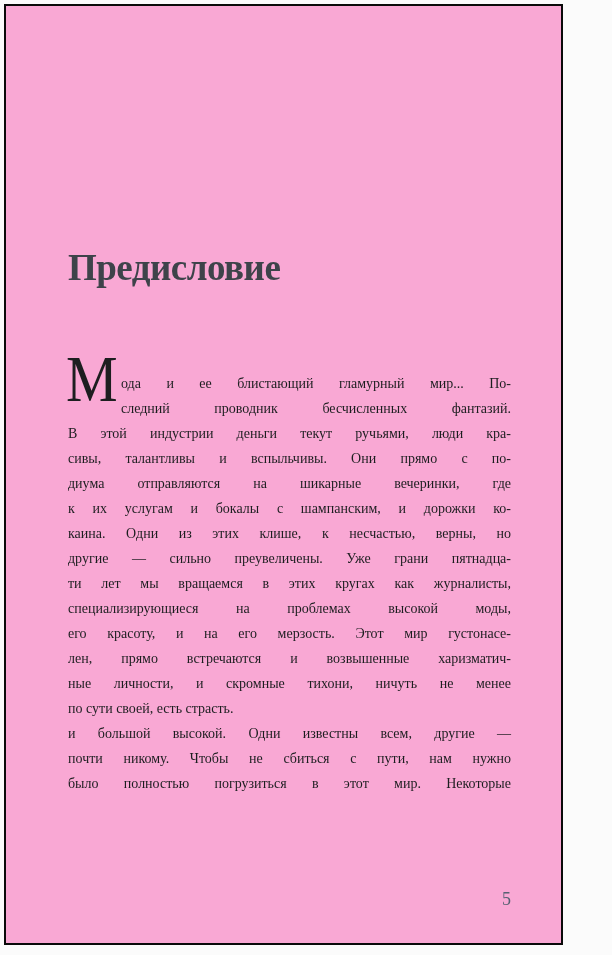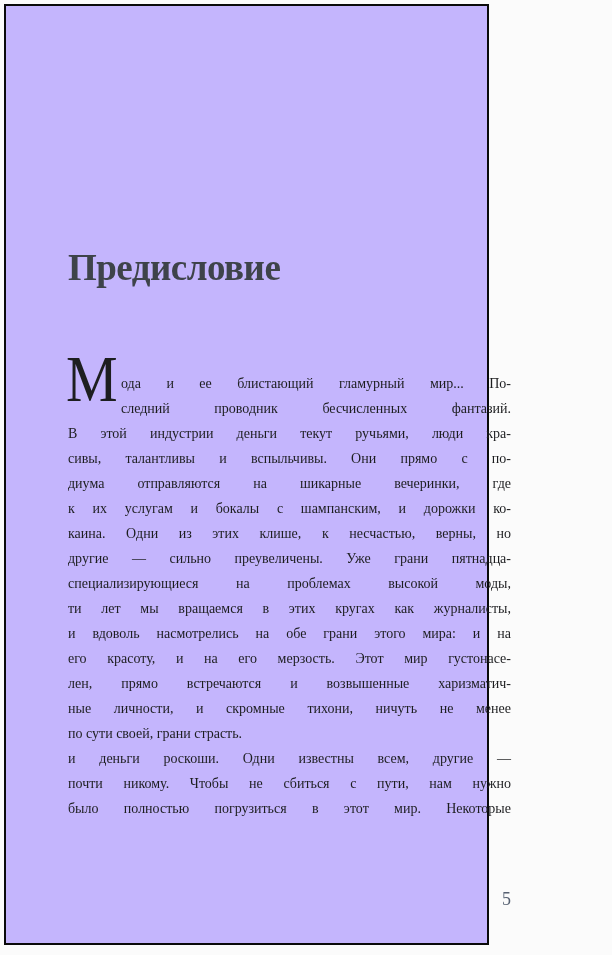--- a/index.html
+++ b/index.html
@@ -13,24 +13,24 @@
   }
   .canvas {
     position: relative;
     width: 612px;
     height: 955px;
   }
   .page-frame {
     position: absolute;
     left: 4px;
     top: 4px;
-    width: 485px;
+    width: 559px;
     height: 941px;
     border: 2px solid var(--frame-color, #0a0a0a);
-    background: #c4b5fd;
+    background: #f9a8d4;
     box-sizing: border-box;
   }
   .chapter-title {
     position: absolute;
     left: 62px;
     top: 241px;
     margin: 0;
     font-family: "Liberation Serif", serif;
     font-weight: bold;
     font-size: 37px;
@@ -89,26 +89,25 @@
     <div class="drop-cap">М</div>
     <div class="body-text" id="lines-container">
         <div class="line dropcap">ода и ее блистающий гламурный мир... По-</div>
         <div class="line dropcap">следний проводник бесчисленных фантазий.</div>
         <div class="line justify">В этой индустрии деньги текут ручьями, люди кра-</div>
         <div class="line justify">сивы, талантливы и вспыльчивы. Они прямо с по-</div>
         <div class="line justify">диума отправляются на шикарные вечеринки, где</div>
         <div class="line justify">к их услугам и бокалы с шампанским, и дорожки ко-</div>
         <div class="line justify">каина. Одни из этих клише, к несчастью, верны, но</div>
         <div class="line justify">другие — сильно преувеличены. Уже грани пятнадца-</div>
+        <div class="line justify">ти лет мы вращаемся в этих кругах как журналисты,</div>
         <div class="line justify">специализирующиеся на проблемах высокой моды,</div>
-        <div class="line justify">ти лет мы вращаемся в этих кругах как журналисты,</div>
-        <div class="line justify">и вдоволь насмотрелись на обе грани этого мира: и на</div>
         <div class="line justify">его красоту, и на его мерзость. Этот мир густонасе-</div>
         <div class="line justify">лен, прямо встречаются и возвышенные харизматич-</div>
         <div class="line justify">ные личности, и скромные тихони, ничуть не менее</div>
-        <div class="line plain">по сути своей, грани страсть.</div>
-        <div class="line justify">и деньги роскоши. Одни известны всем, другие —</div>
+        <div class="line plain">по сути своей, есть страсть.</div>
+        <div class="line justify">и большой высокой. Одни известны всем, другие —</div>
         <div class="line justify">почти никому. Чтобы не сбиться с пути, нам нужно</div>
         <div class="line justify">было полностью погрузиться в этот мир. Некоторые</div>
       </div>
     <div class="page-number">5</div>
   </div>
 </div>
 
 </body></html>

